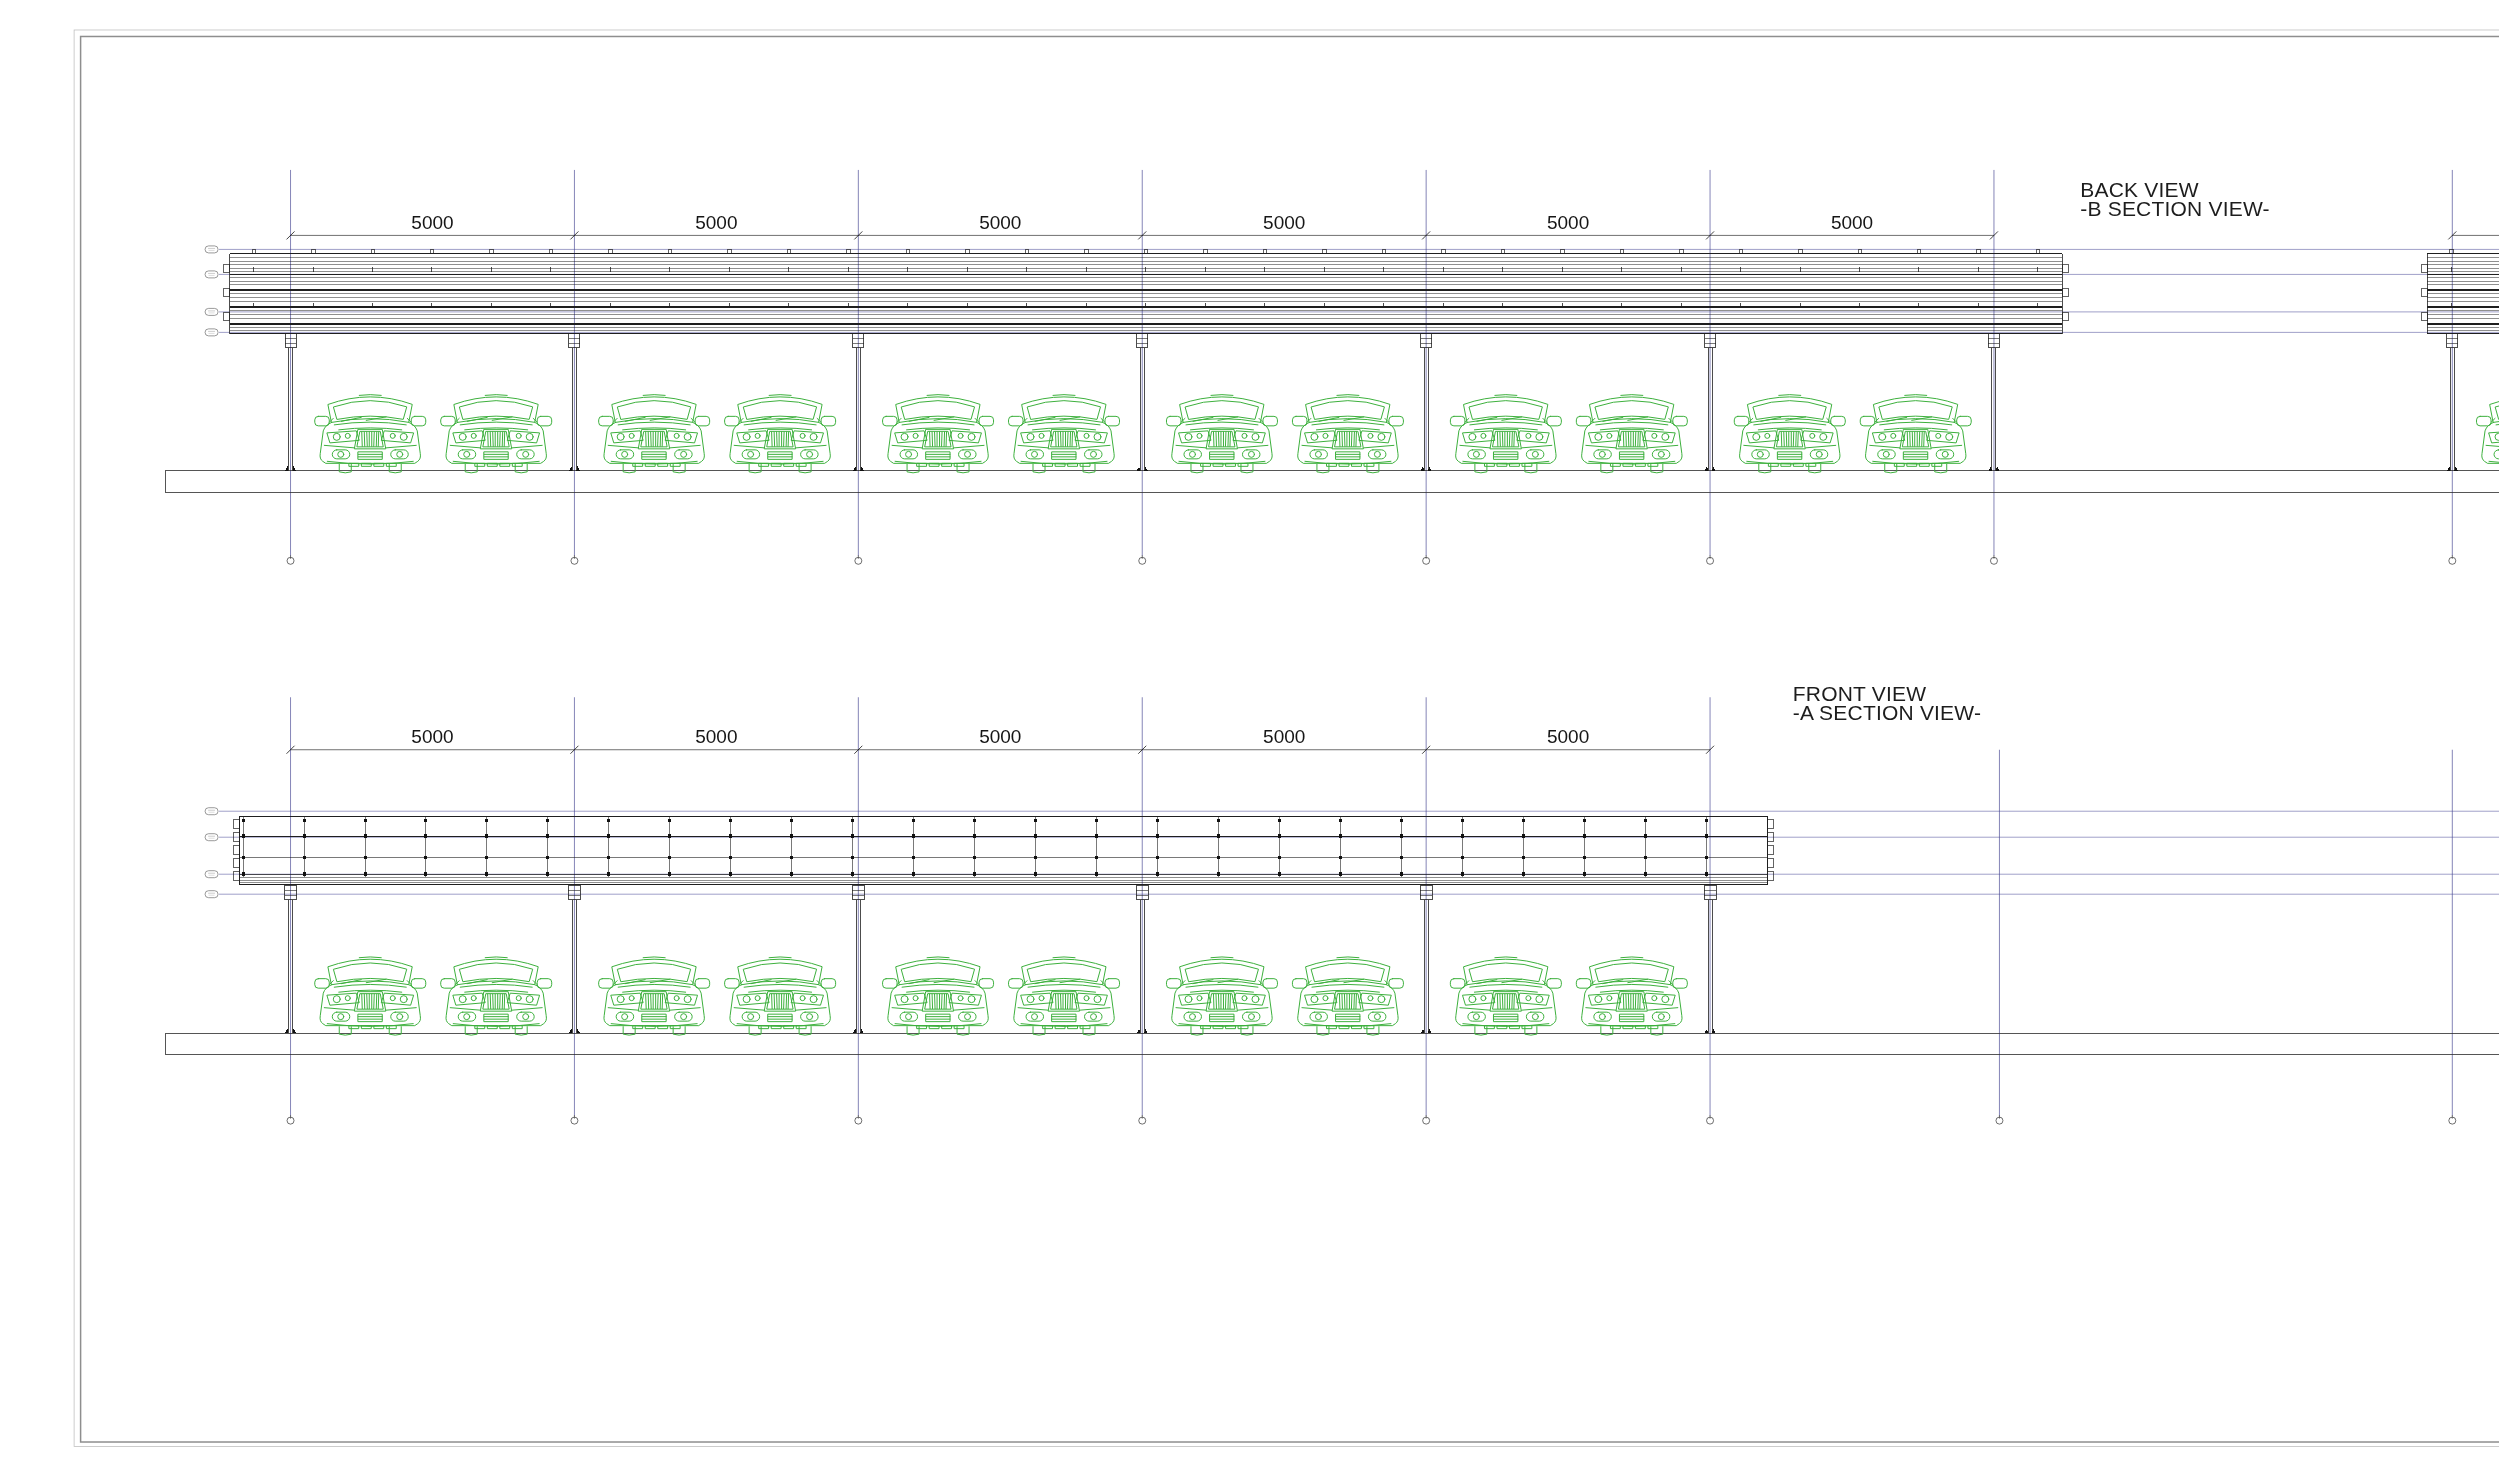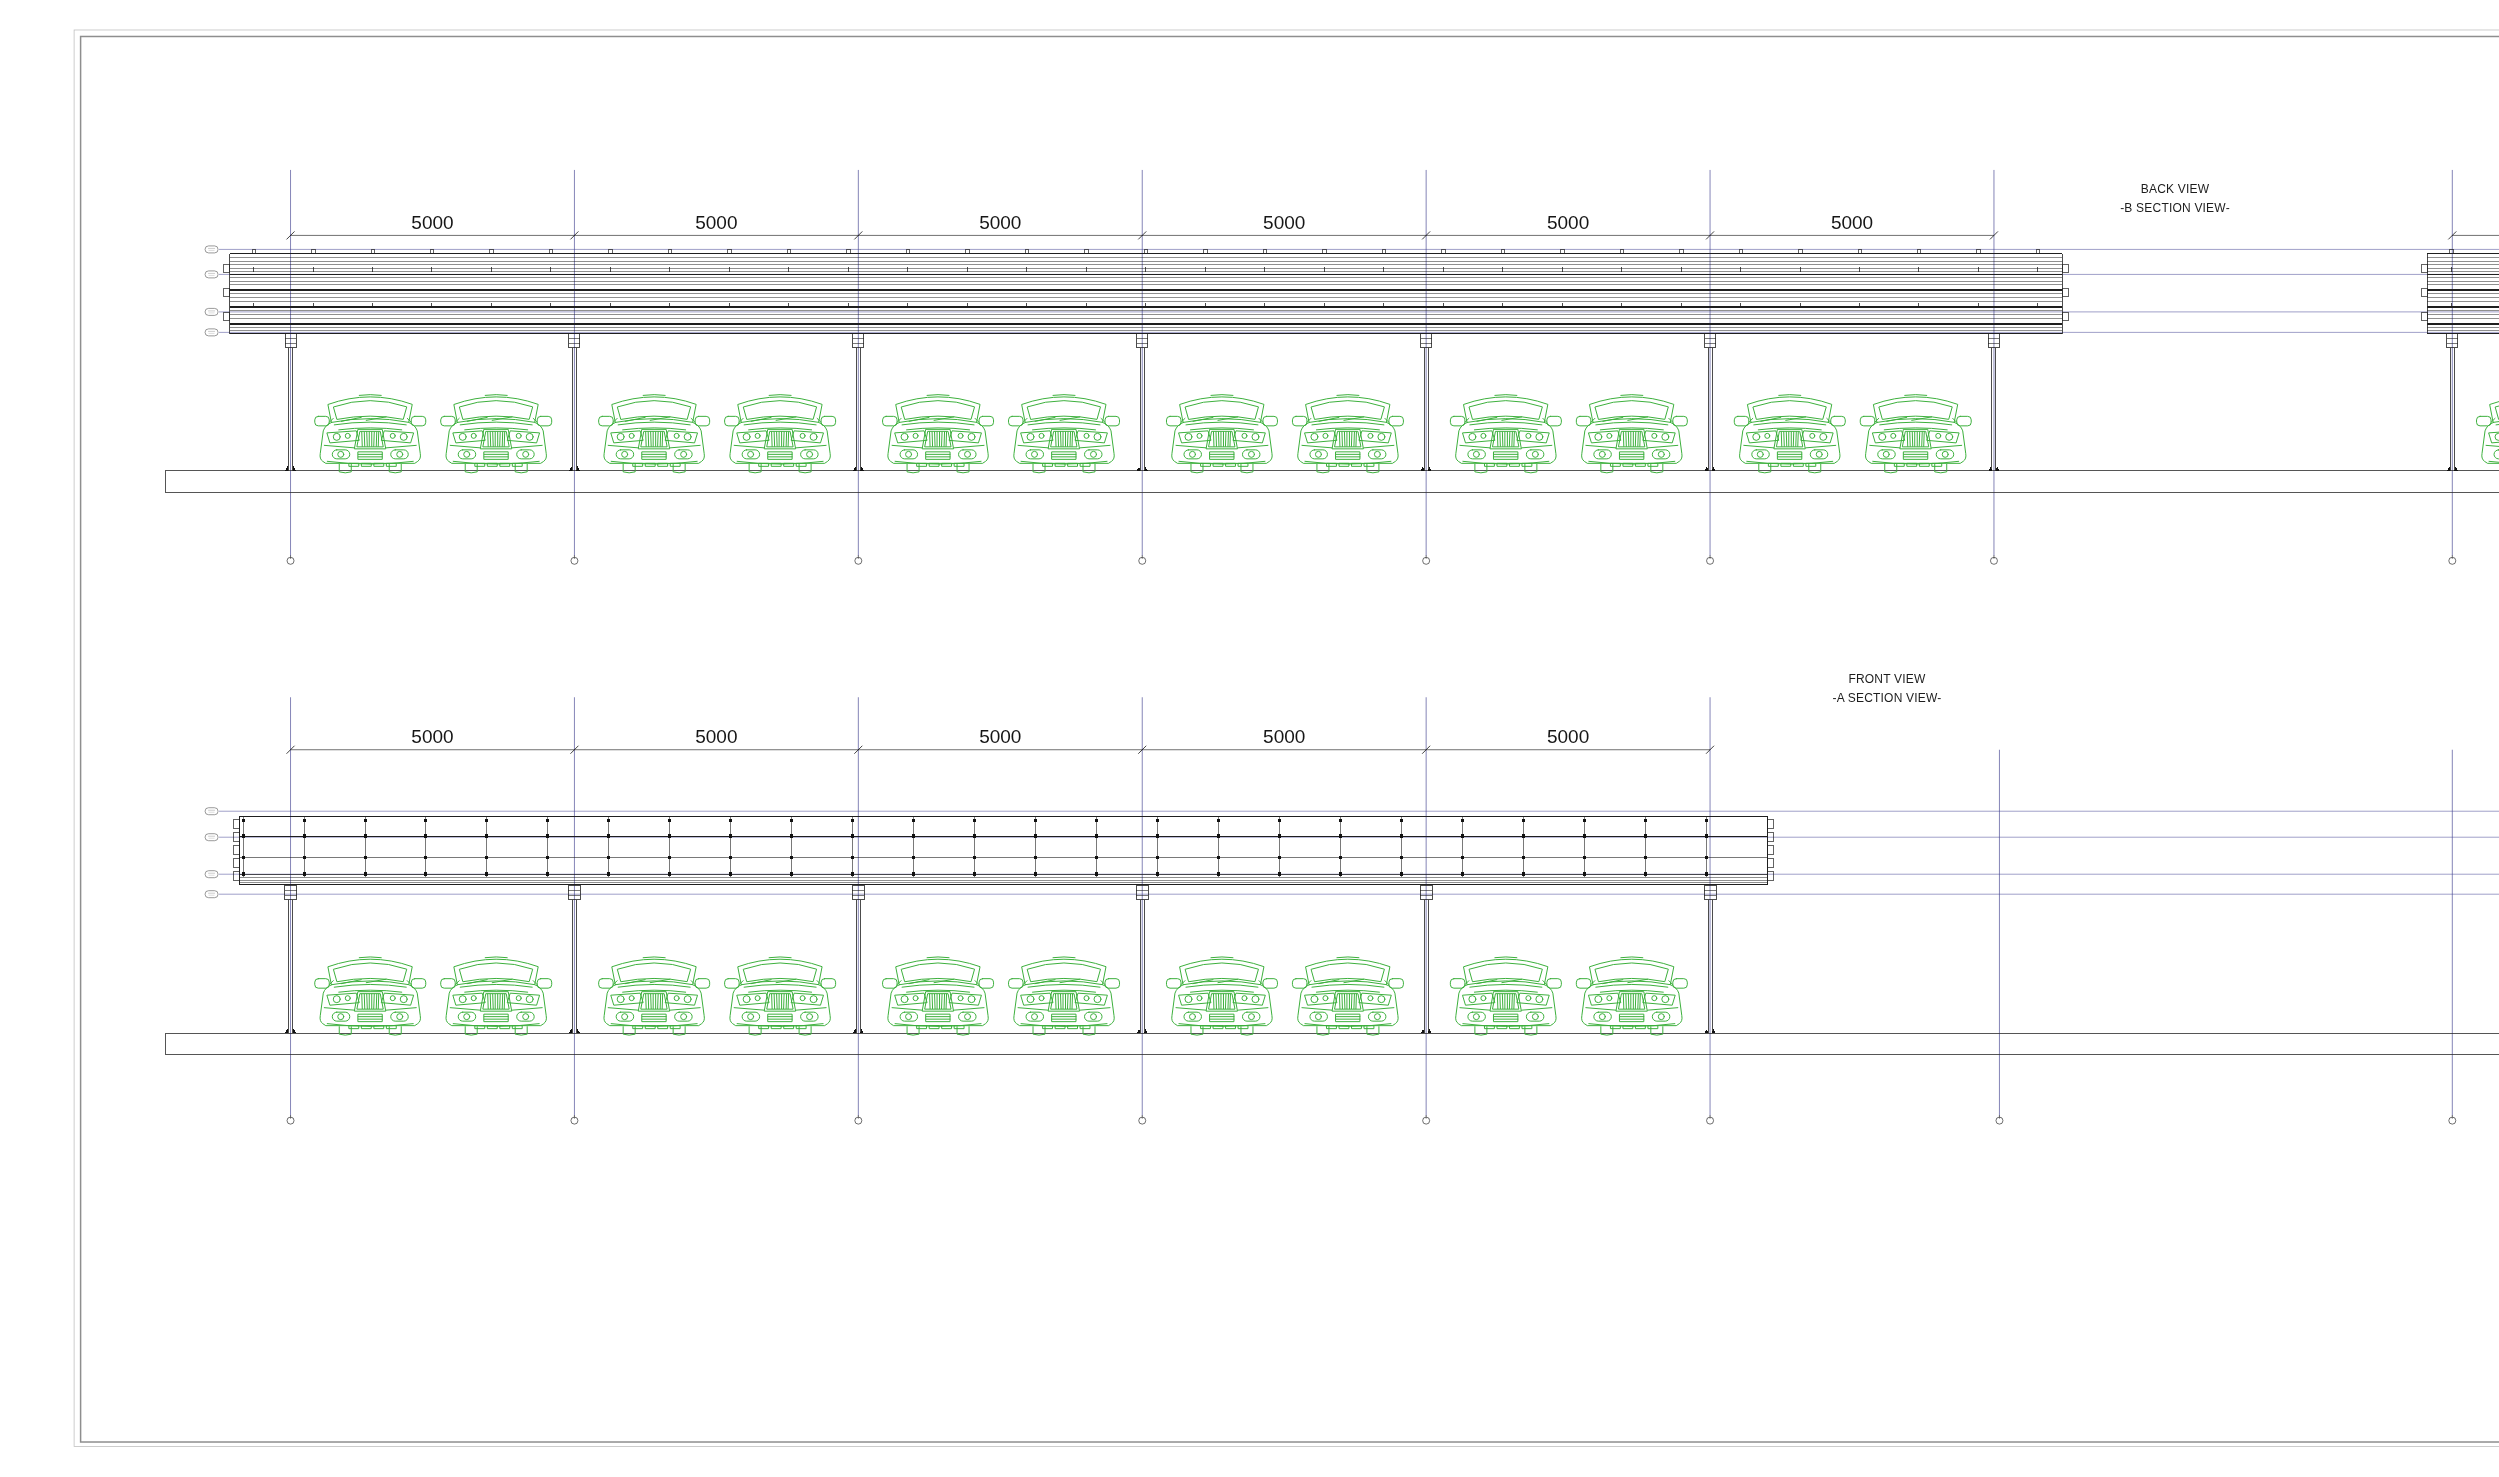--- a/index.html
+++ b/index.html
@@ -1,20 +1,20 @@
 <!DOCTYPE html>
 <html style="font-size:8px"><head>
 <meta charset="utf-8">
 <style>
   html,body{margin:0;padding:0;background:#ffffff;}
   body{width:3721px;height:1477px;position:relative;overflow:hidden;
        font-family:"Liberation Sans",sans-serif;}
   #drawing{position:absolute;left:0;top:0;}
-  .view-title{position:absolute;transform:translateX(-50%);text-align:center;
-      color:#1d1d1d;font-size:12px;line-height:19px;letter-spacing:0.2px;white-space:nowrap;}
+  .view-title{position:absolute;transform:translateX(-50%);
+      color:#1d1d1d;font-size:21px;line-height:19px;letter-spacing:0.2px;white-space:nowrap;}
   text.dim{font-family:"Liberation Sans",sans-serif;font-size:38px;fill:#161616;}
 </style>
 </head>
 <body>
 
 <svg id="drawing" width="3721" height="1477" viewBox="0 0 7442 2955" xmlns="http://www.w3.org/2000/svg">
   <defs>
 
     <g id="car" fill="none" stroke-width="2" stroke-linejoin="round" stroke-linecap="round">
       <path d="M36,52 Q120,22 204,52 L197,88 Q120,73 43,88 Z"></path>
@@ -704,17 +704,17 @@
         <use href="#car" x="2891.5" y="1882" stroke="#3cb03c"></use>
         <use href="#car" x="3143.5" y="1882" stroke="#3cb03c"></use>
       </g>
     </g>
 </svg>
 
 <div class="view-title" id="back-title-box" style="left: 2175px; top: 180px;">
   <div>BACK VIEW</div>
   <div>-B SECTION VIEW-</div>
 </div>
-<div class="view-title" id="front-title-box" style="left: 1887px; top: 670px;">
+<div class="view-title" id="front-title-box" style="left: 1887px; top: 684px;">
   <div>FRONT VIEW</div>
   <div>-A SECTION VIEW-</div>
 </div>
 
 
 </body></html>

